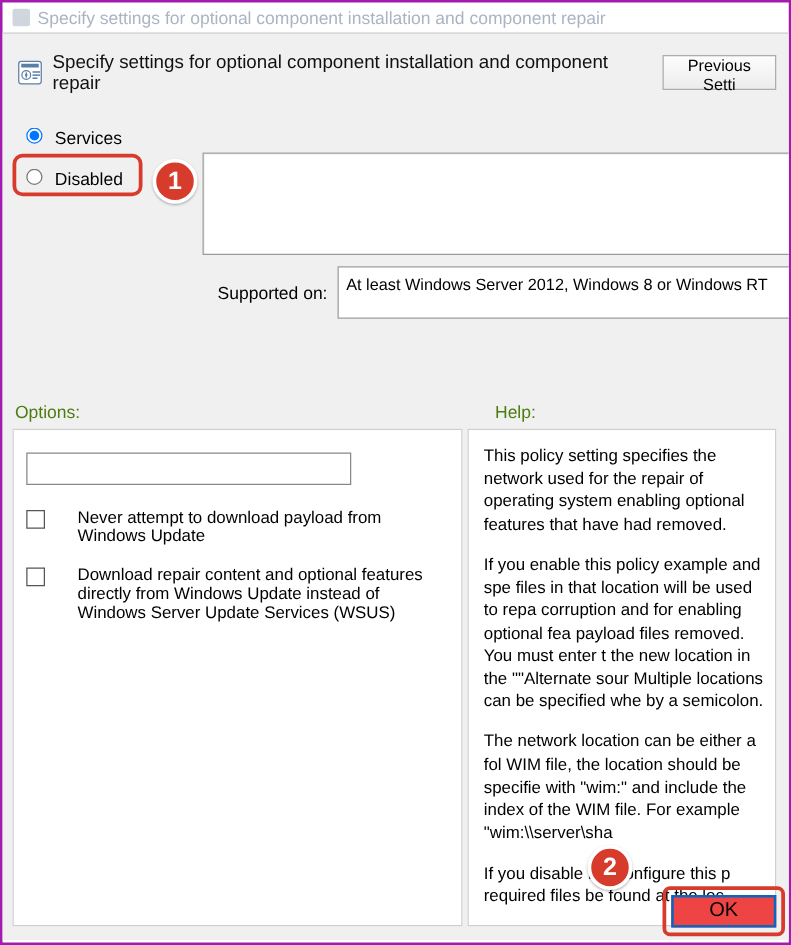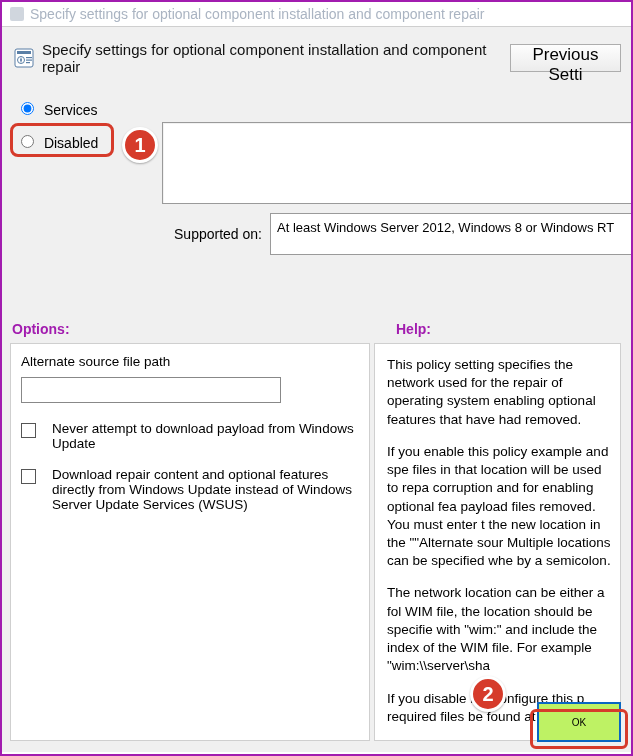--- a/index.html
+++ b/index.html
@@ -56,21 +56,21 @@
       font-size: 15px;
       color: #111;
     }
     .prev-btn {
       margin-left: auto;
       height: 28px;
       min-width: 90px;
       padding: 0 5px;
       background: linear-gradient(#fdfdfd,#ececec);
       border: 1px solid #adadad;
-      font-size: 17px;
+      font-size: 13px;
       cursor: pointer;
     }
 
     .config-block {
       position: relative;
       padding: 8px 10px 0 14px;
     }
     .radio-wrap {
       display: block;
       margin: 6px 0 14px 0;
@@ -121,22 +121,21 @@
       padding: 6px 6px;
       line-height: 1.2;
       overflow: hidden;
     }
 
     .section-labels {
       display:flex;
       padding: 0 10px;
       margin-top: 170px;
       font-size: 14px;
-      color:#a21caf;
-      font-weight:bold;
+      color:#4d7c0f;
     }
     .section-labels .lbl-options { width: 384px; }
     .panes {
       display:flex;
       gap: 4px;
       padding: 6px 10px 0 8px;
     }
     .pane {
       background:#fff;
       border:1px solid #cfcfcf;
@@ -161,44 +160,44 @@
       height: 26px;
       border:1px solid #888;
       margin: 8px 0 18px 0;
       background:#fff;
       font-size:13px;
       padding:2px 4px;
     }
     .chk-row {
       display:flex;
       align-items:flex-start;
-      gap: 16px;
+      gap: 26px;
       margin-bottom: 16px;
     }
     .chk-box {
       width: 15px;
       height: 15px;
       border:1px solid #555;
       background:#fff;
       flex-shrink:0;
       margin-top:2px;
       cursor:pointer;
     }
 
     .btn-bar {
       position:absolute;
       bottom: 10px;
       right: 10px;
     }
     .ok-btn {
       width: 84px;
-      height: 40px;
-      background:#bef264;
+      height: 26px;
+      background:#ef4444;
       border:2px solid #0a66c2;
-      font-size:10px;
+      font-size:16px;
       cursor:pointer;
     }
     .ok-highlight {
       position:absolute;
       right: 3px;
       bottom: 3px;
       width: 98px;
       height: 40px;
       border:3px solid #d63b2b;
       border-radius:6px;
@@ -267,21 +266,20 @@
       <div class="supported-box">At least Windows Server 2012, Windows 8 or Windows RT</div>
     </div>
 
     <div class="section-labels">
       <div class="lbl-options">Options:</div>
       <div>Help:</div>
     </div>
 
     <div class="panes">
       <div class="pane options-pane">
-        <div>Alternate source file path</div>
         <input class="alt-input" type="text" value="" style="">
         <div class="chk-row">
           <div class="chk-box"></div>
           <div>Never attempt to download payload from Windows Update</div>
         </div>
         <div class="chk-row">
           <div class="chk-box"></div>
           <div>Download repair content and optional features directly from Windows Update instead of Windows Server Update Services (WSUS)</div>
         </div>
       </div>

